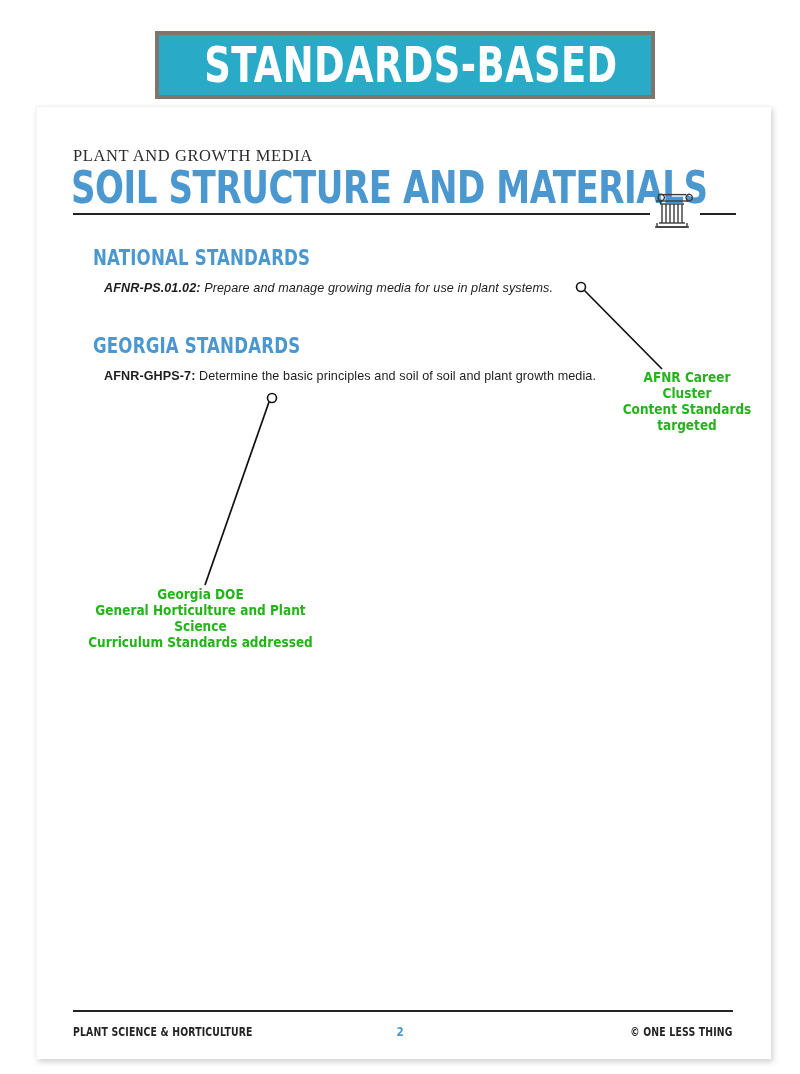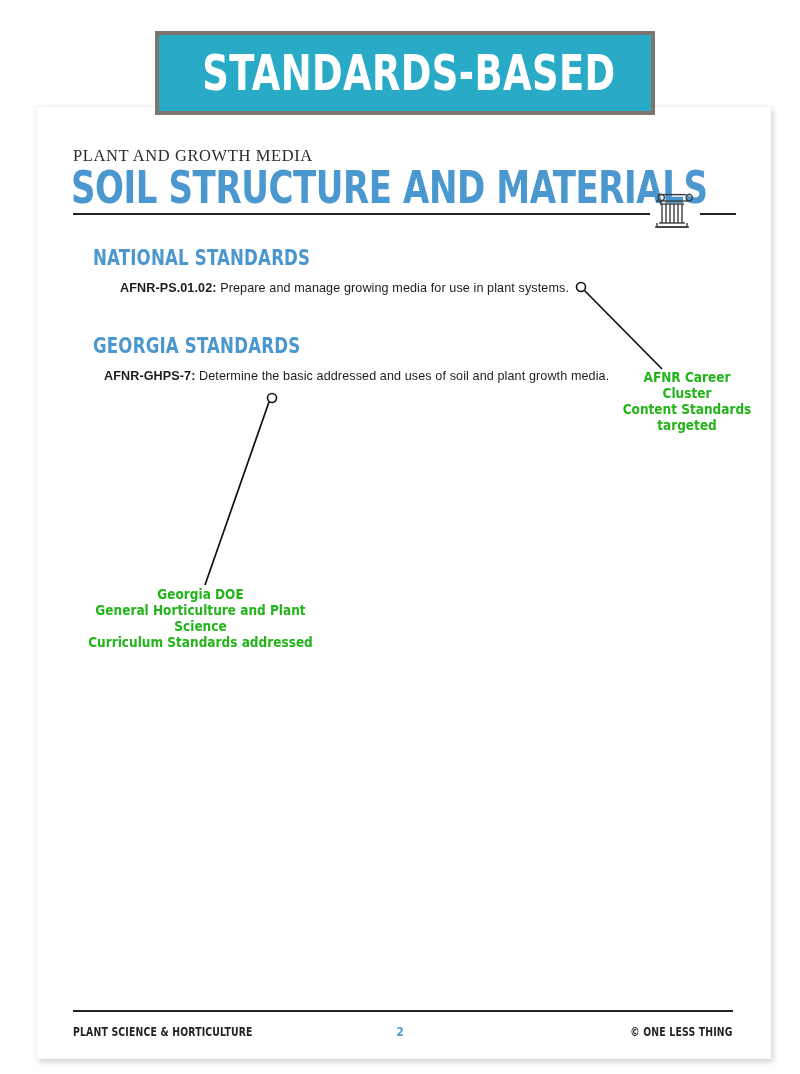--- a/index.html
+++ b/index.html
@@ -27,29 +27,28 @@
     border-top: 1px solid #f2f2f2;
     border-left: 1px solid #f4f4f4;
   }
 
   
   #banner {
     position: absolute;
     left: 155px;
     top: 31px;
     width: 500px;
-    height: 84px;
+    height: 68px;
     background: #29abc8;
     border: 4px solid #7d766d;
     box-sizing: border-box;
     display: flex;
     align-items: center;
-    justify-content: center;
+    justify-content: flex-start;
     z-index: 5;
-    padding-left: 8px;
   }
   #banner-text {
     color: #ffffff;
     font-family: "Liberation Sans Narrow", "DejaVu Sans Condensed", "Liberation Sans", sans-serif;
     font-weight: bold;
     font-size: 50px;
     letter-spacing: 0.5px;
     transform: scaleX(0.82);
     transform-origin: center;
     white-space: nowrap;
@@ -122,21 +121,21 @@
 
   .standard-line {
     position: absolute;
     font-family: "Liberation Sans", sans-serif;
     font-size: 12.6px;
     color: #1d1d1d;
     letter-spacing: 0.1px;
     white-space: nowrap;
   }
   .standard-line .code { font-weight: bold; }
-  #standard-national { left: 120px; top: 281px; }
+  #standard-national { left: 104px; top: 281px; font-style: italic; }
   #standard-georgia  { left: 104px; top: 369px; }
 
   
   .callout-text {
     position: absolute;
     color: #22b418;
     font-family: "Liberation Sans Narrow", "DejaVu Sans Condensed", "Liberation Sans", sans-serif;
     font-weight: bold;
     font-size: 14.5px;
     line-height: 16px;
@@ -229,21 +228,21 @@
   <path d="M5 38 H39"></path>
 </svg>
 
 <div class="section-heading" id="heading-national">NATIONAL STANDARDS</div>
 <div class="standard-line" id="standard-national">
   <span class="code">AFNR-PS.01.02:</span><span> Prepare and manage growing media for use in plant systems.</span>
 </div>
 
 <div class="section-heading" id="heading-georgia">GEORGIA STANDARDS</div>
 <div class="standard-line" id="standard-georgia">
-  <span class="code">AFNR-GHPS-7:</span><span> Determine the basic addressed and uses of soil and plant growth media.</span>
+  <span class="code">AFNR-GHPS-7:</span><span> Determine the basic principles and soil of soil and plant growth media.</span>
 </div>
 
 <svg class="leader-svg" id="leader-afnr" viewBox="0 0 110 105">
   <circle cx="11" cy="12" r="4.5" fill="#ffffff" stroke="#111111" stroke-width="1.6"></circle>
   <line x1="14.5" y1="15.5" x2="92" y2="94" stroke="#111111" stroke-width="1.7"></line>
 </svg>
 <div class="callout-text" id="callout-afnr-text">
   <div>AFNR Career Cluster</div>
   <div>Content Standards</div>
   <div>targeted</div>

